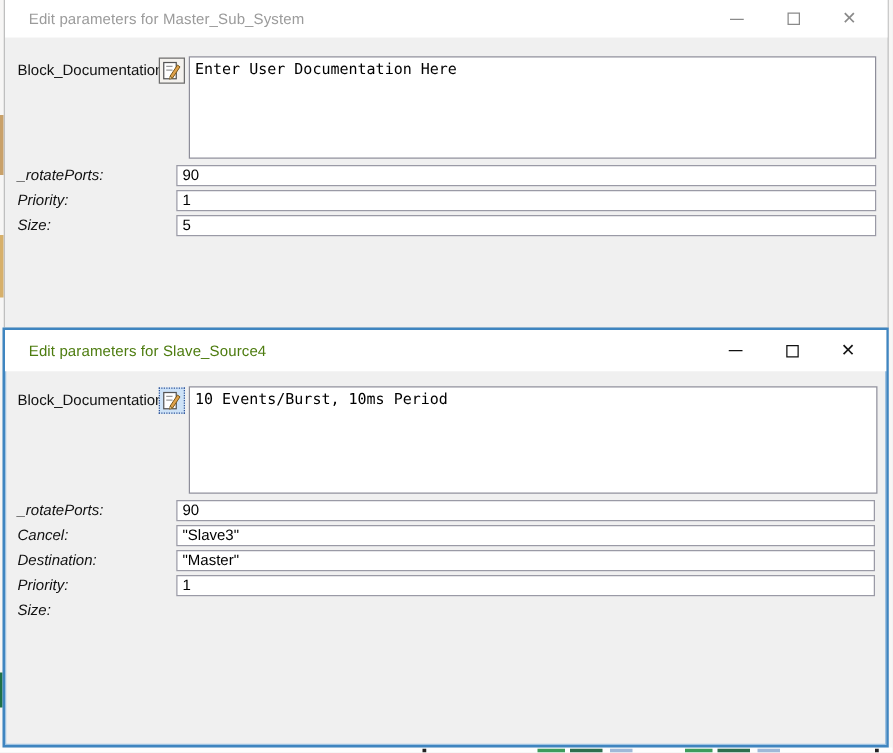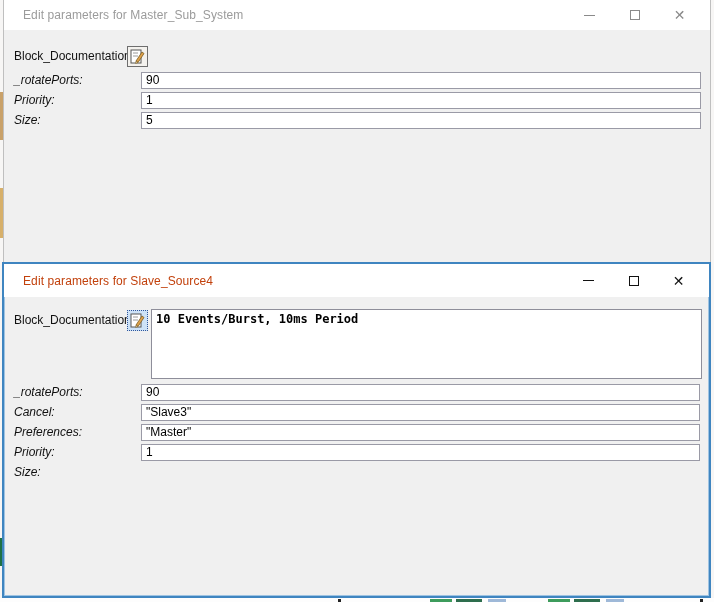--- a/index.html
+++ b/index.html
@@ -28,21 +28,21 @@
   
   .dialog{position:absolute;background:#f0f0f0;box-sizing:border-box;}
   .dialog-1{left:3px;top:0;width:708px;height:263px;border:1px solid #bfbfbf;border-top:none;}
   .dialog-2{left:2px;top:262px;width:709px;height:336px;border:2px solid #3f85c0;box-shadow:0 0 0 1px #9ec3e2 inset;}
 
   .titlebar{background:#ffffff;display:flex;align-items:center;position:relative;}
   .dialog-1 .titlebar{height:30px;}
   .dialog-2 .titlebar{height:33px;}
   .title-text{font-size:12px;padding-left:19px;letter-spacing:.1px;}
   .dialog-1 .title-text{color:#9b9b9b;}
-  .dialog-2 .title-text{color:#c2410c;}
+  .dialog-2 .title-text{color:#4d7c0f;}
   .win-controls{position:absolute;right:8px;top:0;bottom:0;display:flex;align-items:center;}
   .win-btn{width:45px;height:100%;display:flex;align-items:center;justify-content:center;cursor:default;}
   .glyph-min{display:inline-block;width:11px;height:1px;}
   .glyph-max{display:inline-block;width:10px;height:10px;box-sizing:border-box;}
   .glyph-close{font-size:14px;line-height:1;font-family:"DejaVu Sans", sans-serif;}
   .dialog-1 .glyph-min{background:#8a8a8a;}
   .dialog-1 .glyph-max{border:1px solid #8a8a8a;}
   .dialog-1 .glyph-close{color:#8a8a8a;}
   .dialog-2 .glyph-min{background:#111;}
   .dialog-2 .glyph-max{border:1px solid #111;}
@@ -51,21 +51,21 @@
   .dialog-body{position:relative;}
 
   .doc-row{display:flex;align-items:flex-start;}
   .dialog-1 .doc-row{margin:15px 9px 0 10px;}
   .dialog-2 .doc-row{margin:12px 7px 0 10px;}
   .doc-label{font-size:12px;color:#111;width:110px;flex:none;padding-top:4px;white-space:nowrap;}
   .doc-icon-wrap{flex:none;width:21px;height:21px;margin:1px 3px 0 3px;display:flex;align-items:center;justify-content:center;box-sizing:border-box;border:1px solid #6e6e6e;background:#f4f2ee;}
   .doc-icon-wrap.selected{background:#cde2f7;border:1px dotted #30569b;}
   .doc-textarea{flex:1;height:82px;resize:none;border:1px solid #8e8e9a;background:#fff;
     font-family:"DejaVu Sans Mono", monospace;font-size:12px;line-height:1.25;padding:2px 4px;box-sizing:border-box;outline:none;}
-  .dialog-2 .doc-textarea{height:70px;font-weight:bold;}
+  .dialog-2 .doc-textarea{height:86px;}
 
   .fields{margin-top:3px;}
   .field-row{display:flex;align-items:center;height:20px;margin:0 9px 0 0;}
   .field-label{font-size:12px;color:#111;width:137px;flex:none;padding-left:10px;box-sizing:border-box;white-space:nowrap;font-style:italic;}
   .field-input{flex:1;height:17px;border:1px solid #9a9aa6;background:#fff;font-family:"Liberation Sans", sans-serif;
     font-size:12px;padding:0 4px;box-sizing:border-box;outline:none;color:#000;}
 
   .button-row{position:absolute;left:6px;right:9px;display:flex;gap:4px;}
   .dialog-1 .button-row{top:229px;}
   .btn{flex:1;height:24px;background:#e1e1e1;border:1px solid #8f8f8f;font-family:"Liberation Sans", sans-serif;
@@ -108,20 +108,21 @@
       <span class="doc-label">Block_Documentation:</span>
       <span class="doc-icon-wrap">
         <svg width="15" height="16" viewBox="0 0 15 16">
           <rect x="1" y="1" width="10" height="13" fill="#ffffff" stroke="#555555" stroke-width="1"></rect>
           <line x1="3" y1="4" x2="8" y2="4" stroke="#9a9a9a" stroke-width="1"></line>
           <line x1="3" y1="7" x2="8" y2="7" stroke="#9a9a9a" stroke-width="1"></line>
           <path d="M6 12 L12 3 L14 4.5 L8 13.5 Z" fill="#e0a24a" stroke="#7a5a1e" stroke-width="0.8"></path>
           <path d="M6 12 L8 13.5 L5.6 14.4 Z" fill="#f4e3b2" stroke="#7a5a1e" stroke-width="0.6"></path>
         </svg>
       </span>
+      <textarea class="doc-textarea" spellcheck="false" style="">Enter User Documentation Here</textarea>
     </div>
     <div class="fields">
         <div class="field-row">
           <span class="field-label">_rotatePorts:</span>
           <input class="field-input" type="text" value="90" style="">
         </div>
         <div class="field-row">
           <span class="field-label">Priority:</span>
           <input class="field-input" type="text" value="1" style="">
         </div>
@@ -174,21 +175,21 @@
     <div class="fields">
         <div class="field-row">
           <span class="field-label">_rotatePorts:</span>
           <input class="field-input" type="text" value="90" style="">
         </div>
         <div class="field-row">
           <span class="field-label">Cancel:</span>
           <input class="field-input" type="text" value="&quot;Slave3&quot;" style="">
         </div>
         <div class="field-row">
-          <span class="field-label">Preferences:</span>
+          <span class="field-label">Destination:</span>
           <input class="field-input" type="text" value="&quot;Master&quot;" style="">
         </div>
         <div class="field-row">
           <span class="field-label">Priority:</span>
           <input class="field-input" type="text" value="1" style="">
         </div>
         <div class="field-row">
           <span class="field-label">Size:</span>
         </div>
       </div>

